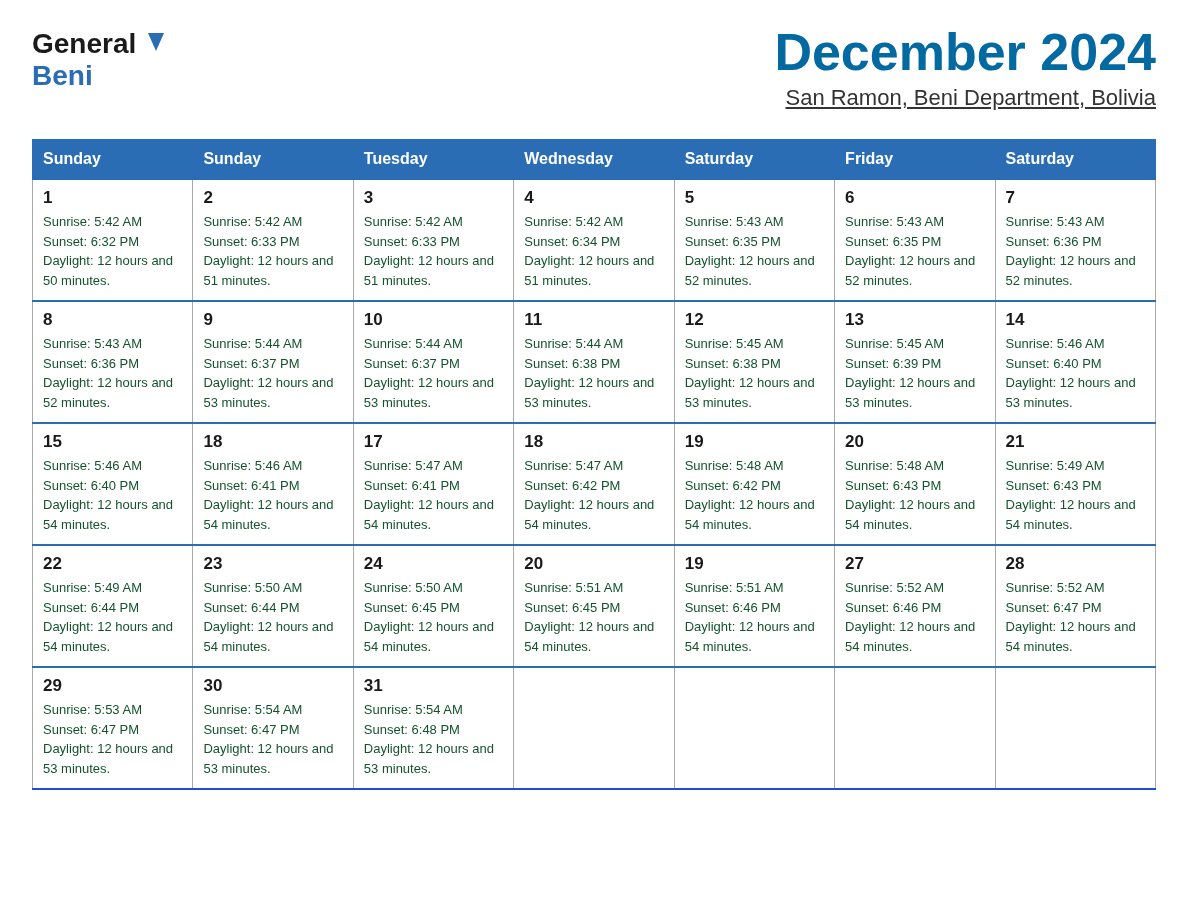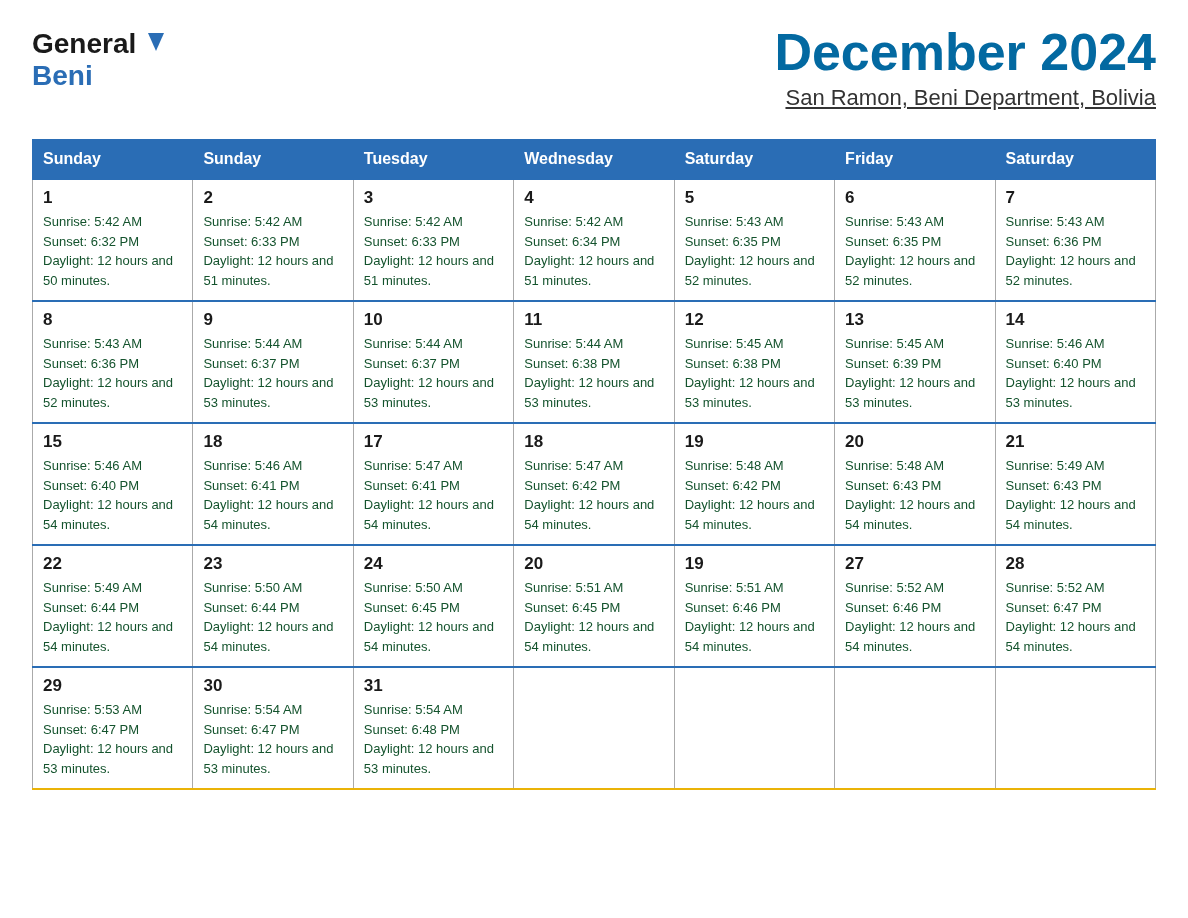--- a/index.html
+++ b/index.html
@@ -68,21 +68,21 @@
     }
     .calendar-table tbody tr td .day-info {
       font-size: 13px;
       line-height: 1.5;
       color: #14532d;
     }
     .calendar-table tbody tr td.empty {
       background: #fff;
     }
     .calendar-table tbody tr:last-child td {
-      border-bottom: 2px solid #eab308;
+      border-bottom: 2px solid #1d4ed8;
     }
     .calendar-table tbody tr td:first-child {
       border-left: 1px solid #aaa;
     }
     
     .calendar-table tbody tr td {
       border-top: 2px solid #2a6db5;
     }
     .calendar-table tbody tr td + td {
       border-left: 1px solid #ccc;

